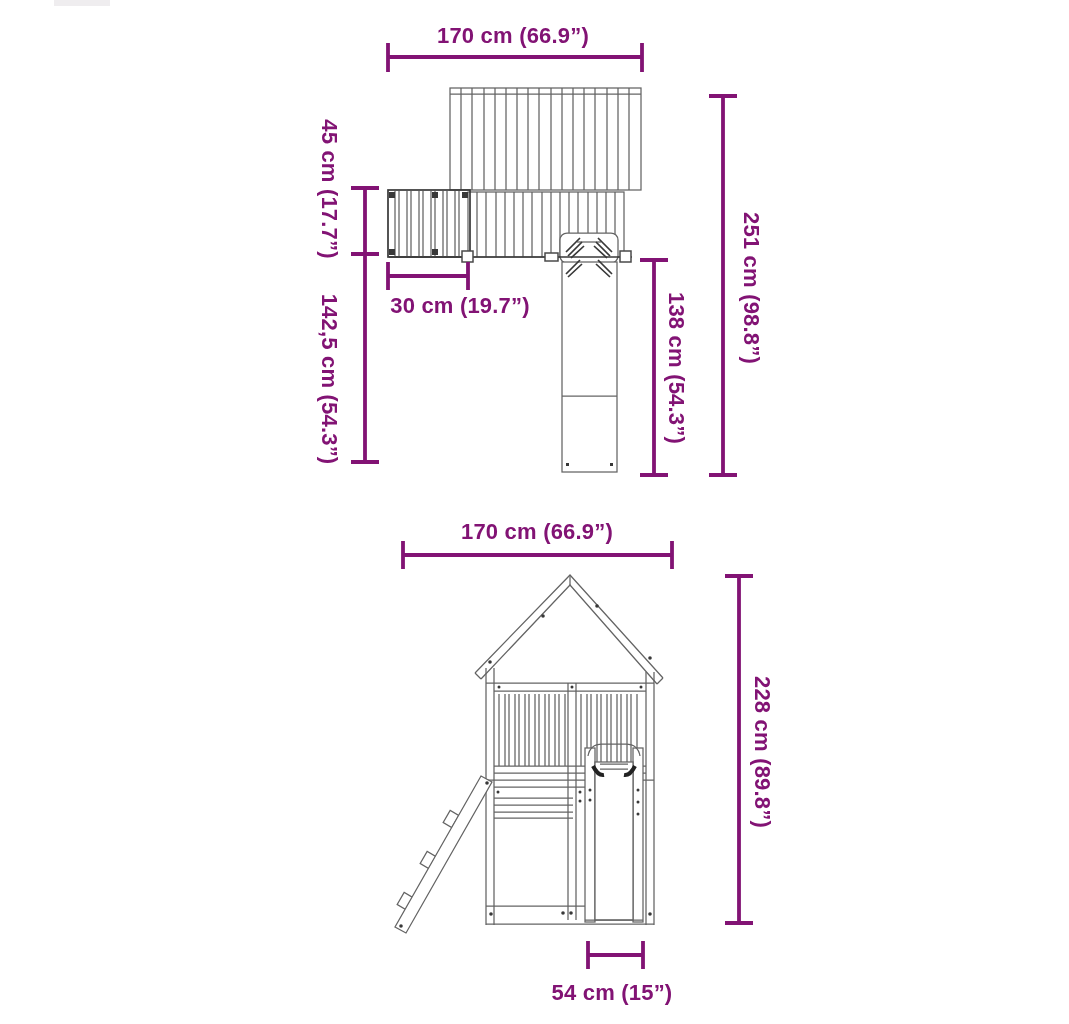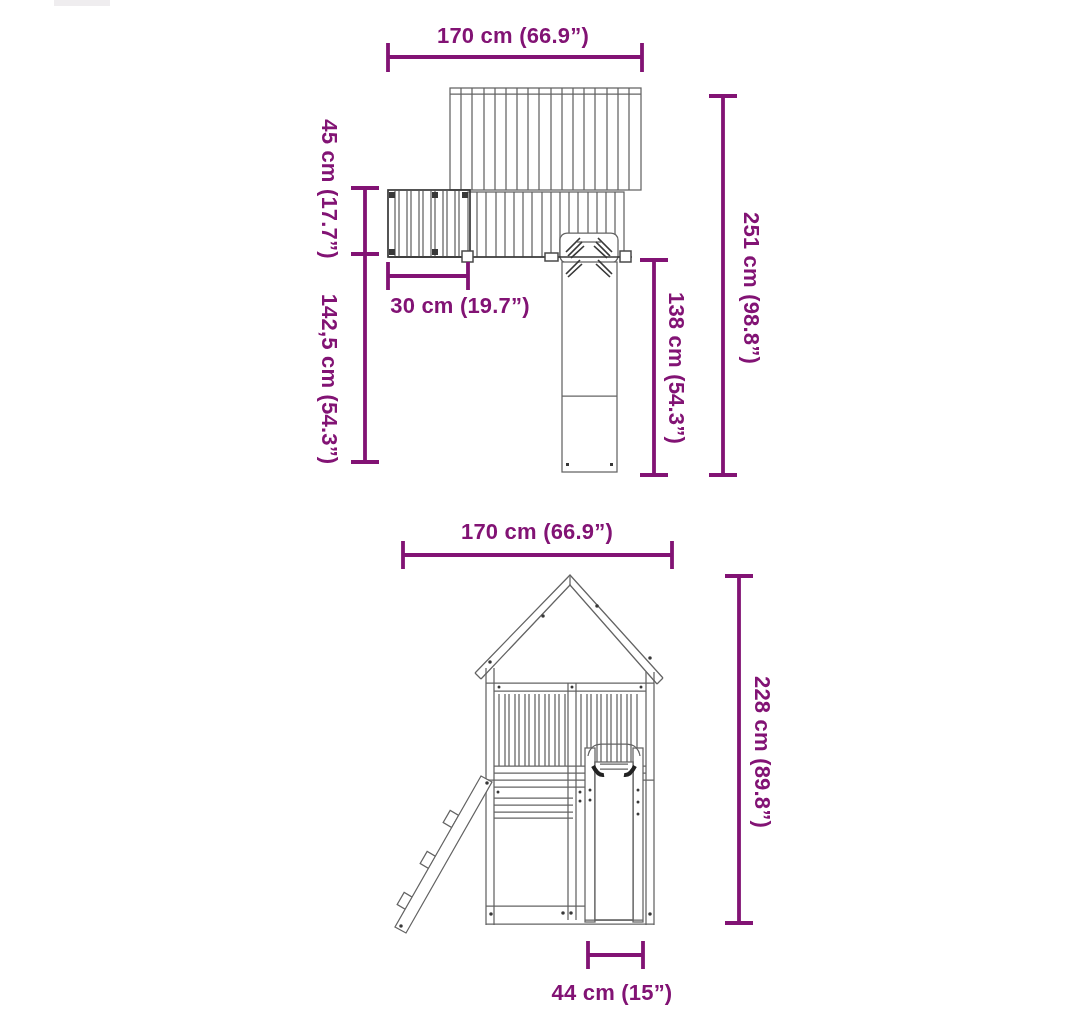--- a/index.html
+++ b/index.html
@@ -180,14 +180,14 @@
 
   <div class="dim-label" style="left:513px;top:36px">170 cm (66.9”)</div>
   <div class="dim-label rot" style="left:329px;top:189px">45 cm (17.7”)</div>
   <div class="dim-label rot" style="left:329px;top:379px">142,5 cm (54.3”)</div>
   <div class="dim-label" style="left:460px;top:306px">30 cm (19.7”)</div>
   <div class="dim-label rot" style="left:751px;top:288px">251 cm (98.8”)</div>
   <div class="dim-label rot" style="left:676px;top:368px">138 cm (54.3”)</div>
 
   <div class="dim-label" style="left:537px;top:532px">170 cm (66.9”)</div>
   <div class="dim-label rot" style="left:762px;top:752px">228 cm (89.8”)</div>
-  <div class="dim-label" style="left:612px;top:993px">44 cm (15”)</div>
+  <div class="dim-label" style="left:612px;top:993px">54 cm (15”)</div>
 </div>
 
 </body></html>

